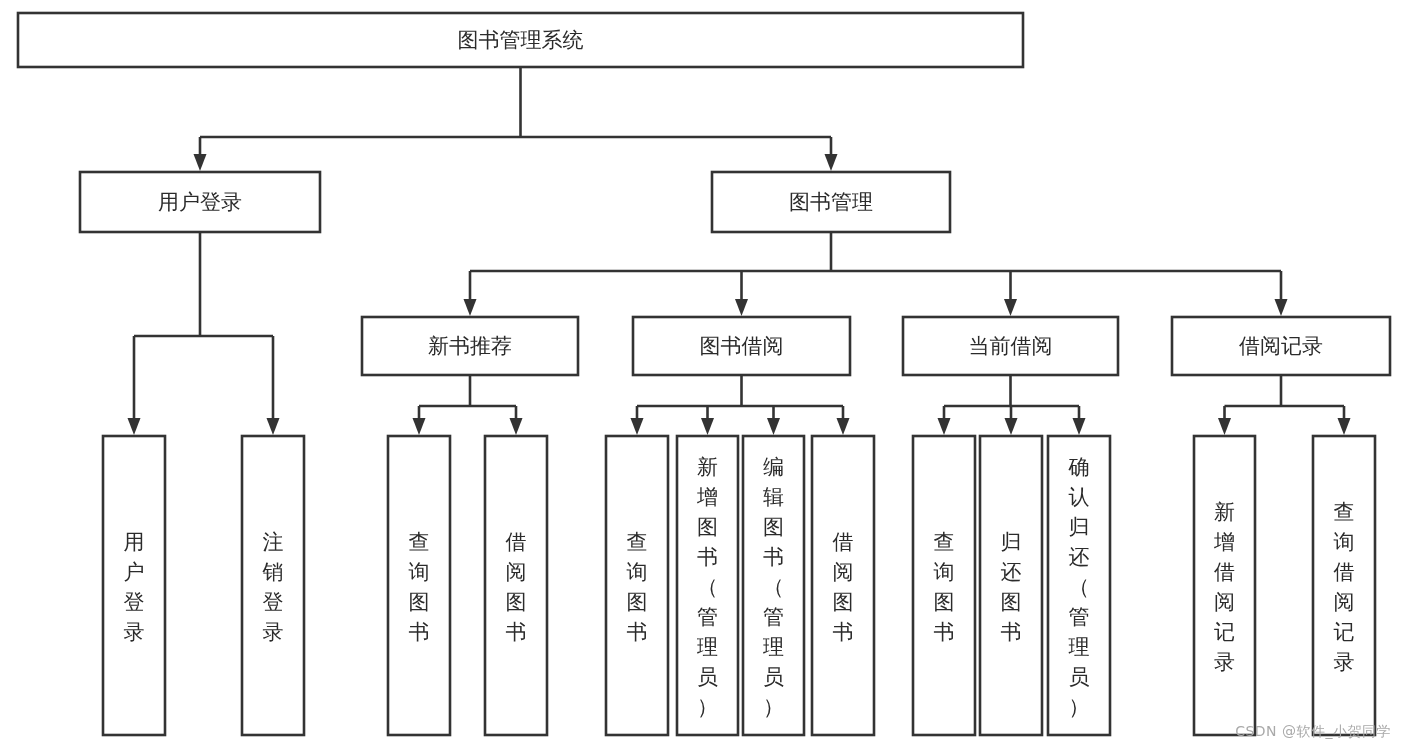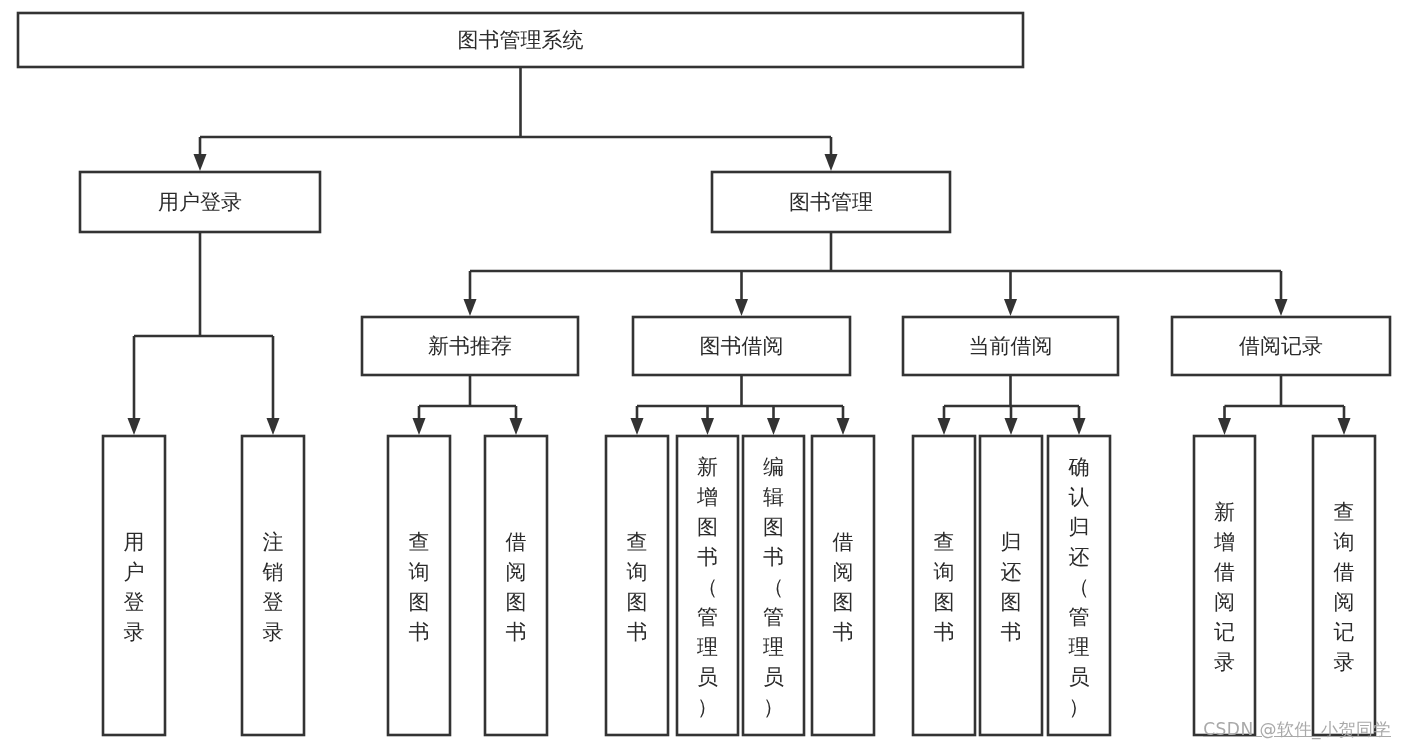--- a/index.html
+++ b/index.html
@@ -54,26 +54,25 @@
     fill: #2b2b2b;
     font-family: "DejaVu Sans", "Liberation Sans", sans-serif;
     font-size: 21px;
     text-anchor: middle;
   }
   .watermark {
     position: absolute;
     right: 14px;
     bottom: 6px;
     font-family: "DejaVu Sans", "Liberation Sans", sans-serif;
-    font-size: 17px;
+    font-size: 14px;
     color: #a9a9a9;
     letter-spacing: 0.5px;
     white-space: nowrap;
     pointer-events: none;
-    text-decoration: underline;
   }
 </style>
 </head>
 <body>
 
 <div id="diagram-root">
   <svg class="flow" viewBox="0 0 1405 747" xmlns="http://www.w3.org/2000/svg">
     <g id="edge-layer">
         <g>
           <line x1="520.5" y1="67" x2="520.5" y2="137" class="connector"></line>

